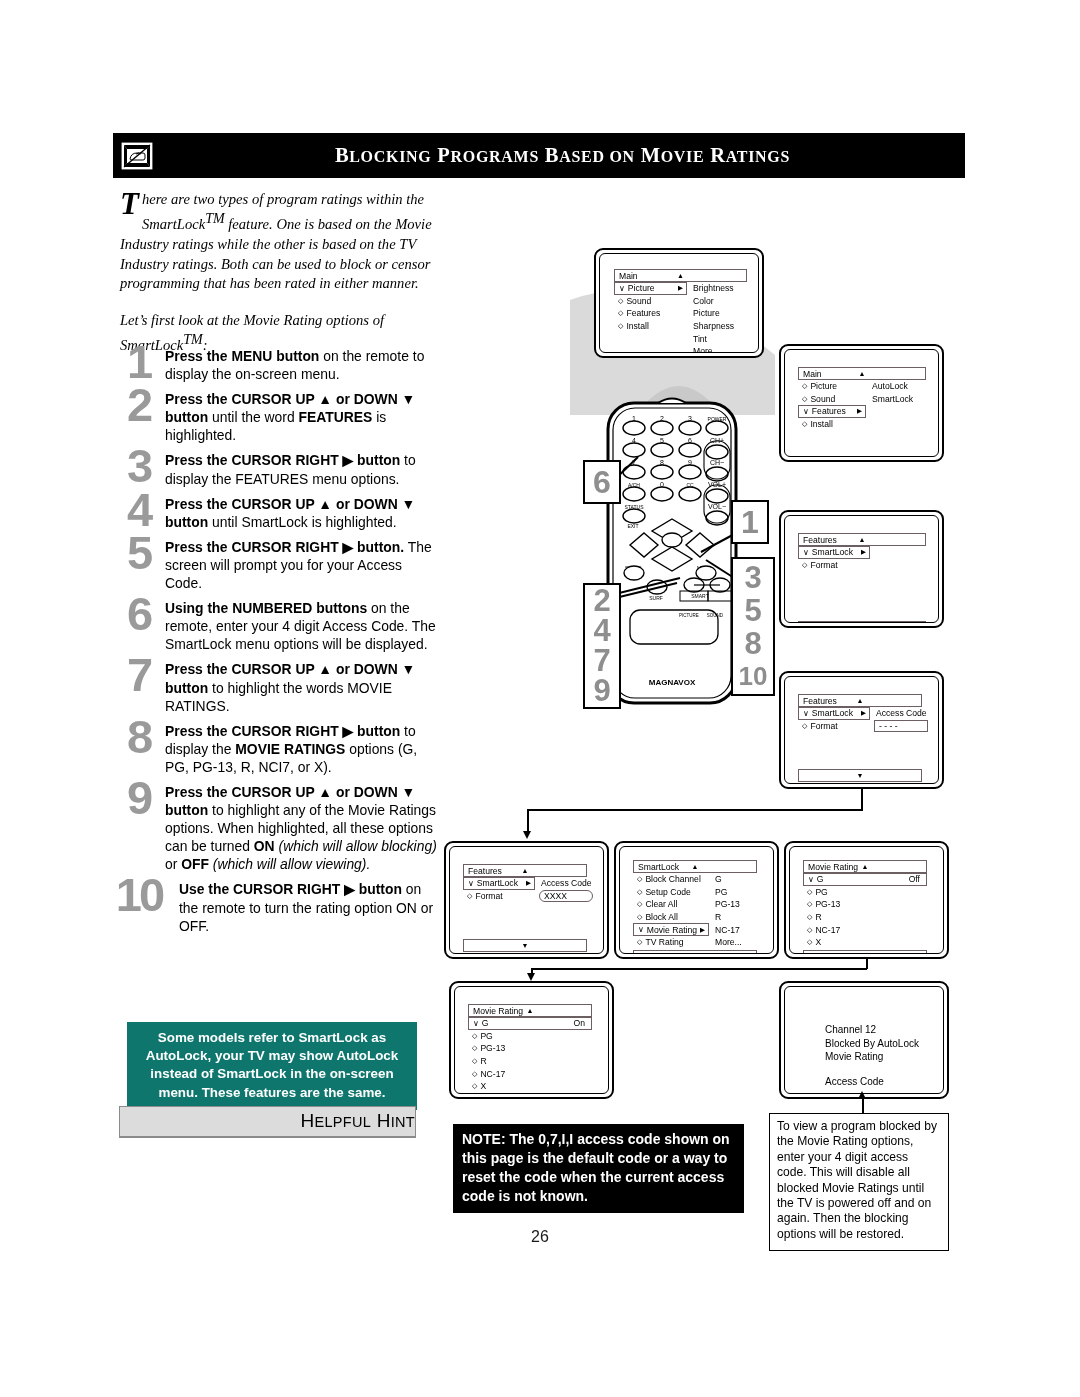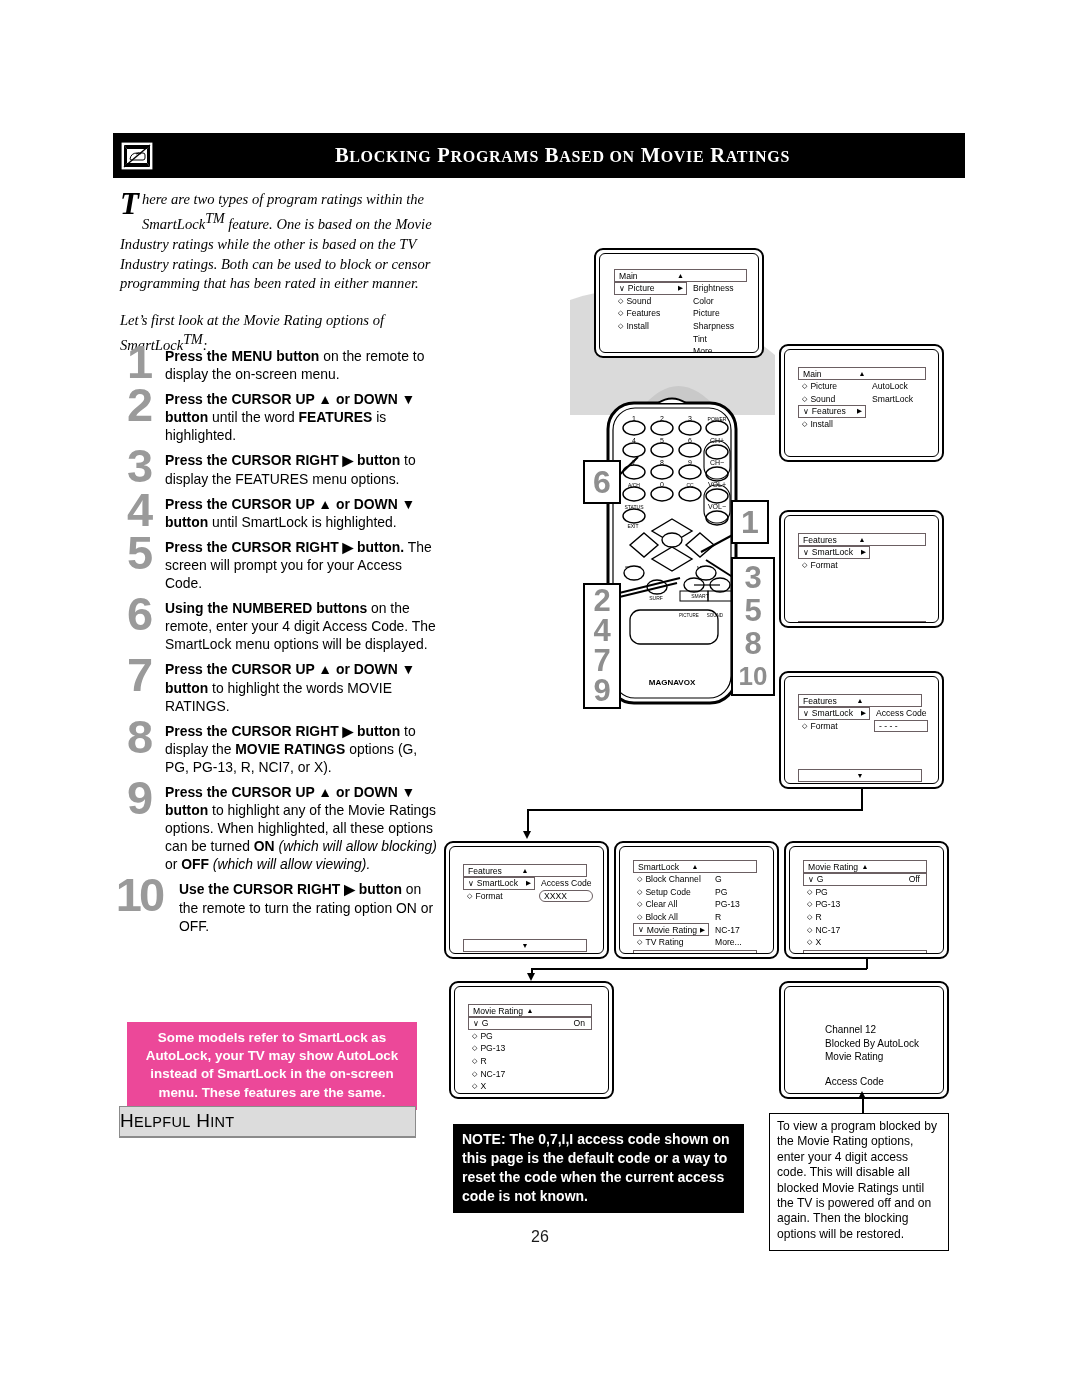--- a/index.html
+++ b/index.html
@@ -30,27 +30,27 @@
   .step{position:relative;min-height:25px;margin-bottom:7px;}
   .step-num{position:absolute;left:0;top:-9px;width:44px;text-align:center;color:#9a9a9a;
             font-family:"Liberation Sans",sans-serif;font-weight:bold;font-size:47px;line-height:47px;}
   .step-num.wide{width:58px;left:-8px;letter-spacing:-3px;}
   .step-txt{margin-left:47px;font-size:13.9px;line-height:18.1px;font-family:"Liberation Sans",sans-serif;}
   .step-txt.ten{margin-left:61px;}
   .step-txt b{font-weight:bold;}
   .step-txt i{font-style:italic;}
 
   
-  .blk-note{position:absolute;left:127px;top:1022px;width:290px;background:#ec4899;color:#fff;
+  .blk-note{position:absolute;left:127px;top:1022px;width:290px;background:#0f766e;color:#fff;
             padding:7px 8px 8px 8px;box-sizing:border-box;text-align:center;
             font-weight:bold;font-size:13.4px;line-height:18.2px;}
 
   
   .hint{position:absolute;left:119px;top:1106px;width:297px;border:1px solid #8b8b8b;box-sizing:border-box;background:#fff;}
-  .hint-head{background:#dcdcdc;border-bottom:1px solid #8b8b8b;text-align:left;padding:3px 0 4px 0;
+  .hint-head{background:#dcdcdc;border-bottom:1px solid #8b8b8b;text-align:right;padding:3px 0 4px 0;
              font-family:"Liberation Sans",sans-serif;font-size:19px;letter-spacing:.3px;}
   .hint-head .sc{font-size:14.5px;}
   .hint-body{padding:7px 9px 16px 9px;font-size:13.6px;line-height:18px;}
 
   
   .note-blk{position:absolute;left:453px;top:1124px;width:291px;background:#000;color:#fff;
             padding:6px 9px 7px 9px;box-sizing:border-box;font-weight:bold;font-size:14px;line-height:19px;}
 
   
   .side-note{position:absolute;left:769px;top:1113px;width:180px;border:1px solid #000;box-sizing:border-box;

